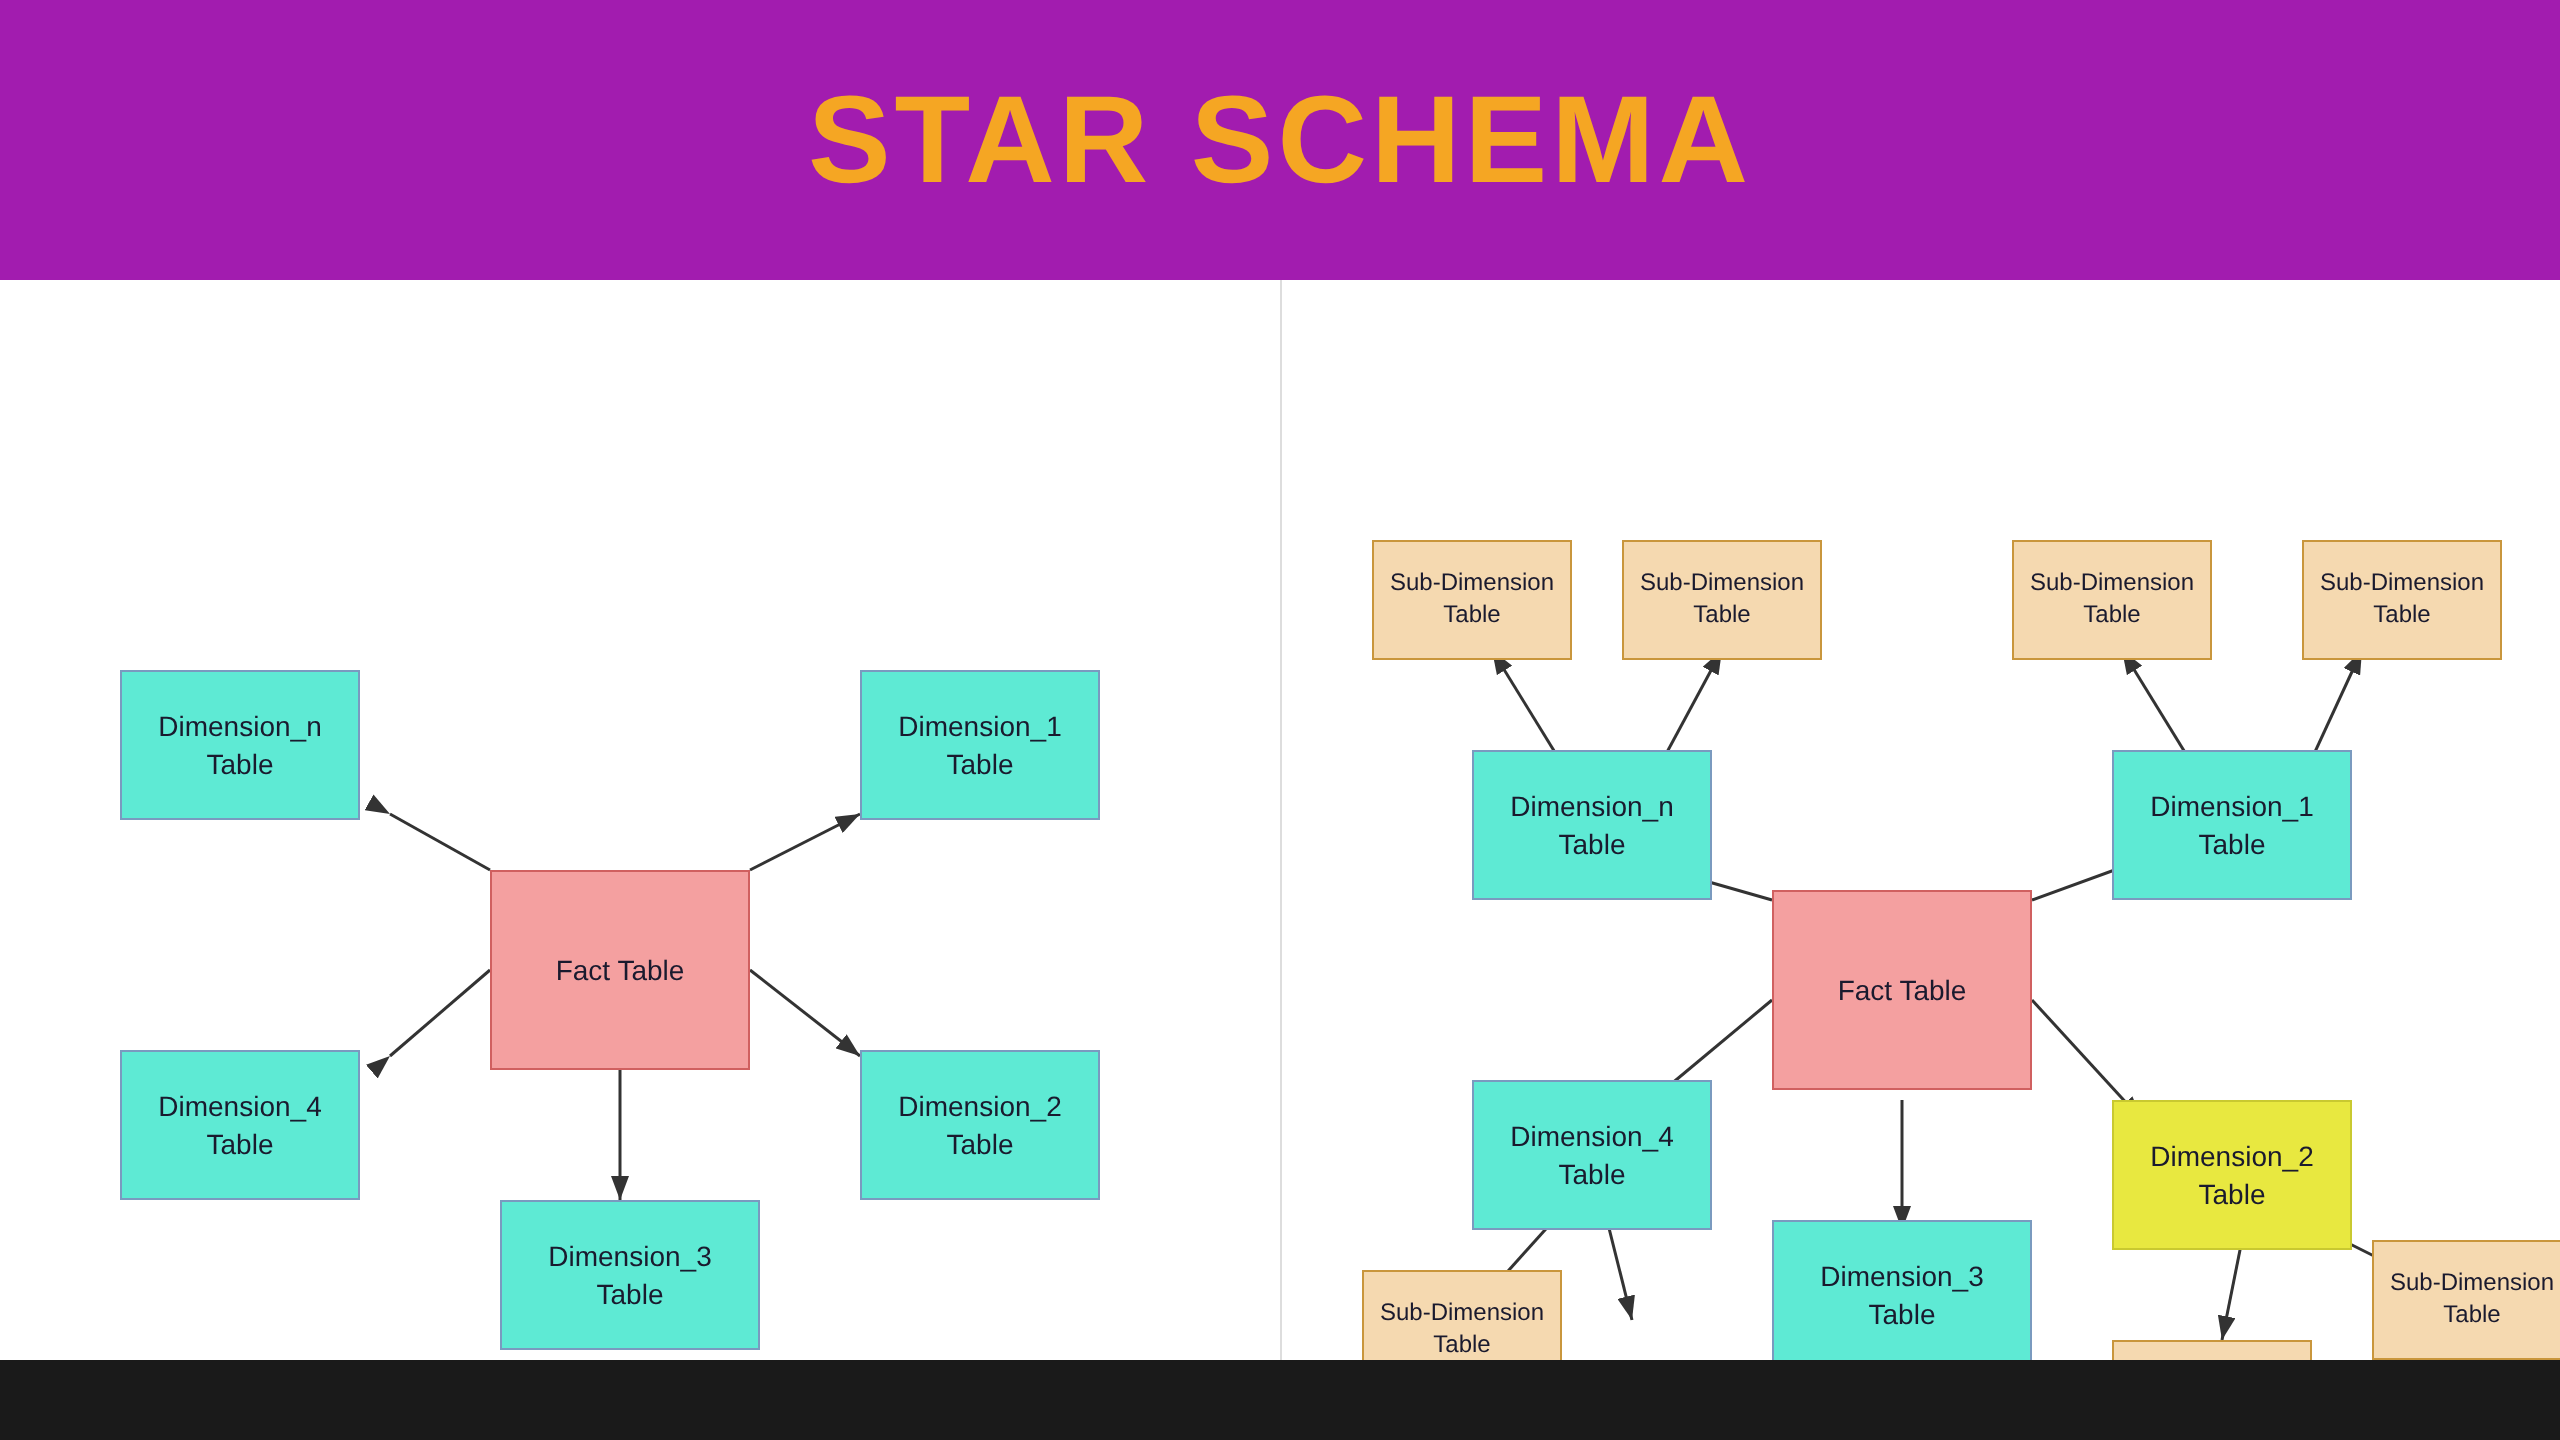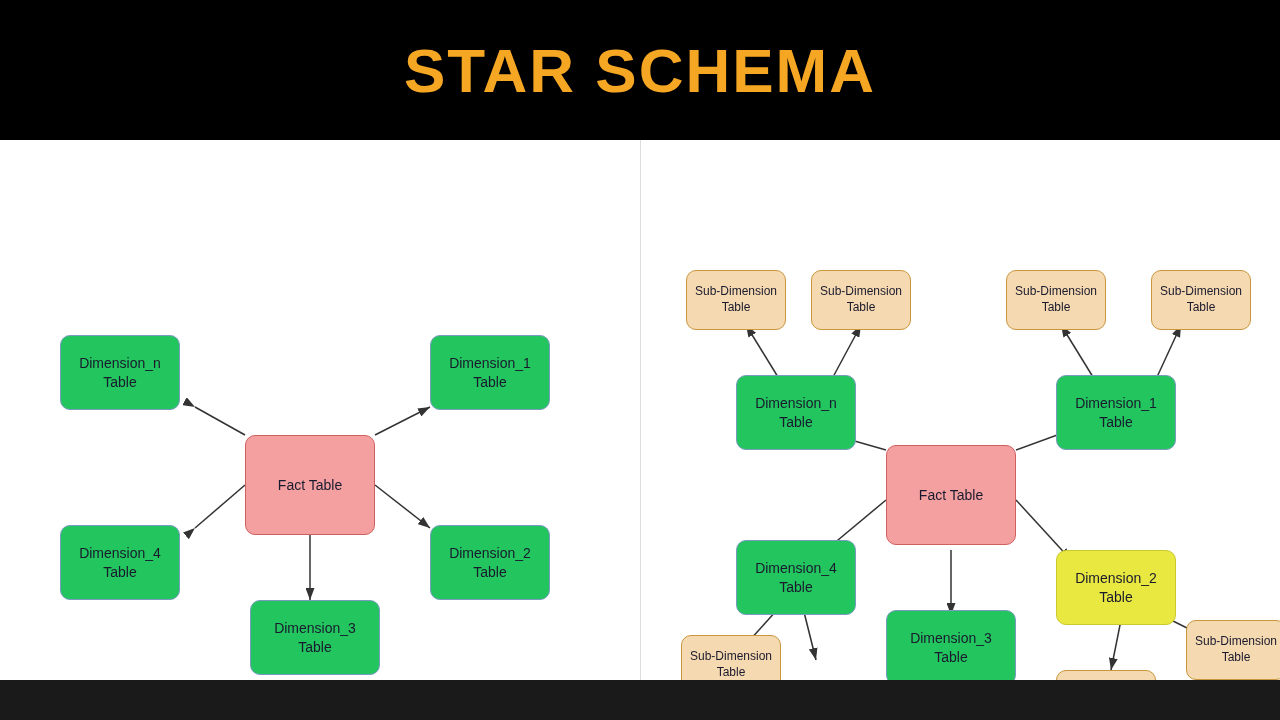--- a/index.html
+++ b/index.html
@@ -4,21 +4,21 @@
   <style>
     * { box-sizing: border-box; margin: 0; padding: 0; }
     body {
       width: 1280px;
       height: 720px;
       background: #fff;
       font-family: Arial, sans-serif;
       overflow: hidden;
     }
     .header {
-      background: #000000;
+      background: #a21caf;
       height: 140px;
       display: flex;
       align-items: center;
       justify-content: space-around;
     }
     .header-title {
       font-size: 62px;
       font-weight: bold;
       color: #f5a623;
       letter-spacing: 2px;
@@ -46,31 +46,31 @@
     .snowflake-section {
       width: 640px;
       height: 540px;
       position: relative;
       border-left: 1px solid #ddd;
     }
 
     
     .box {
       position: absolute;
-      border-radius: 10px;
+      border-radius: 0;
       display: flex;
       align-items: center;
       justify-content: center;
       text-align: center;
       font-size: 14px;
       font-weight: 500;
       line-height: 1.3;
     }
     .dim-box {
-      background: #22c55e;
+      background: #5eead4;
       border: 1.5px solid #7a9abf;
       color: #1a1a2e;
       width: 120px;
       height: 75px;
     }
     .fact-box {
       background: #f4a0a0;
       border: 1.5px solid #d06060;
       color: #1a1a2e;
       width: 130px;

